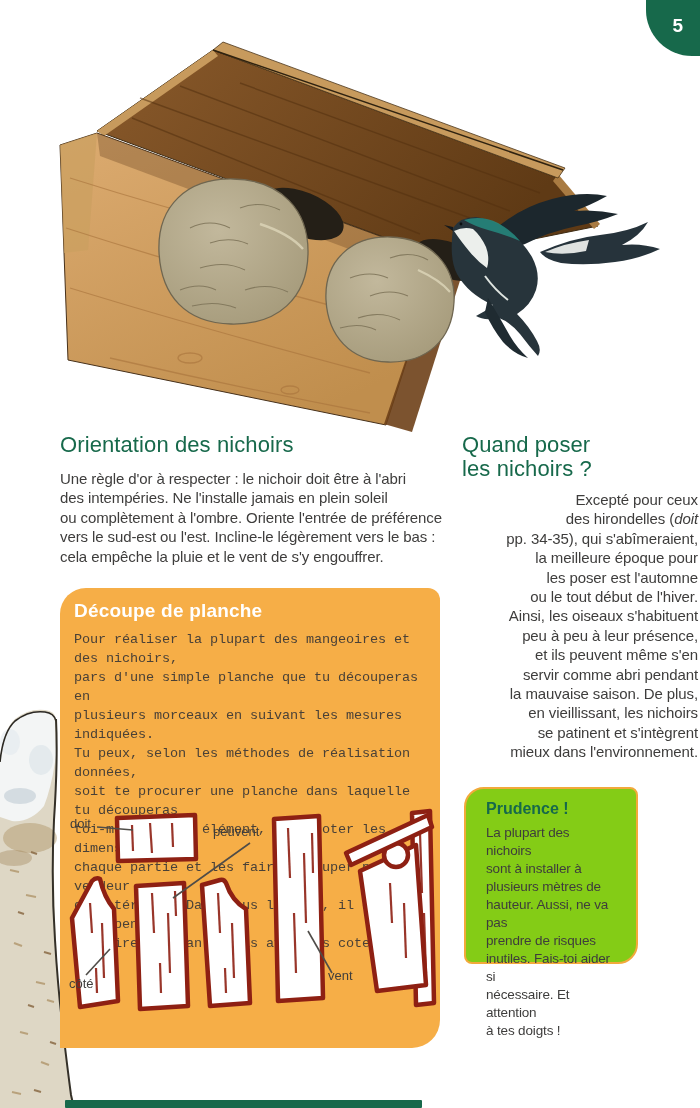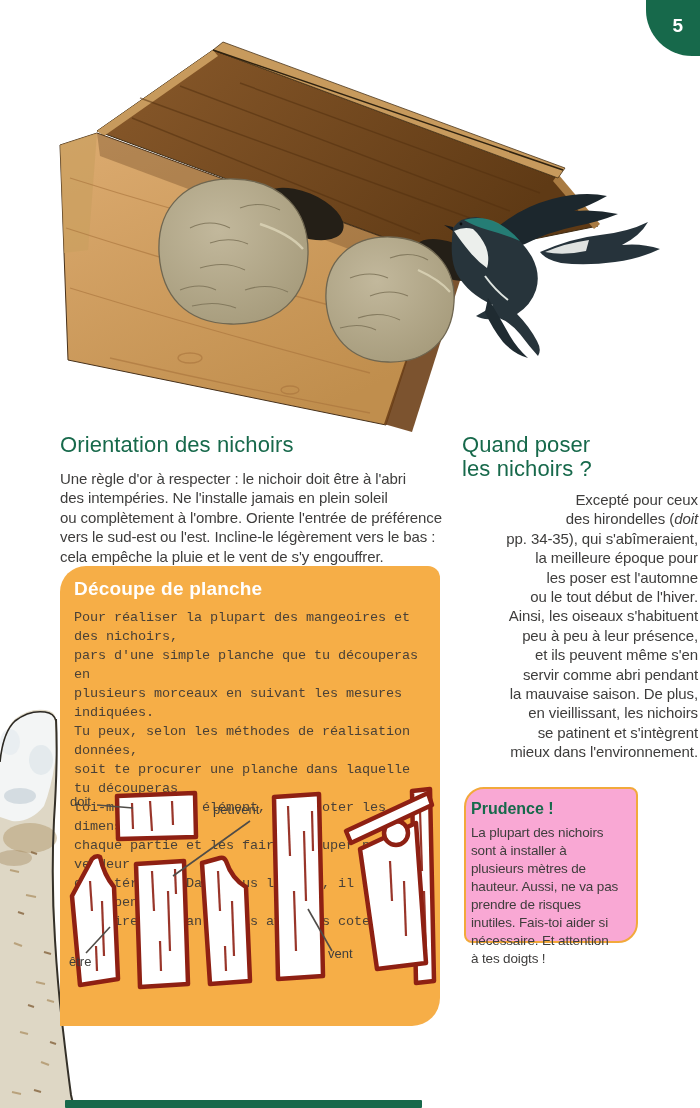--- a/index.html
+++ b/index.html
@@ -20,32 +20,32 @@
   .h-green{color:#17694b;font-weight:normal;font-size:22px;line-height:24px;letter-spacing:.1px;}
   .body-text{font-size:15px;line-height:19.4px;white-space:pre-line;letter-spacing:-0.1px;}
   .sec-orientation{left:60px;top:433px;width:402px;}
   .sec-orientation .body-text{margin-top:12px;}
   .sec-quand{left:462px;top:433px;width:236px;}
   .sec-quand .h-green{white-space:pre-line;}
   .sec-quand .body-text{margin-top:9px;text-align:right;}
   .italic{font-style:italic;}
   
   .decoupe-box{
-    left:60px;top:566px;width:380px;height:460px;background:#f6ae47;
+    left:60px;top:588px;width:380px;height:460px;background:#f6ae47;
     border-radius:26px 12px 28px 0;overflow:hidden;
   }
   .decoupe-title{position:absolute;left:14px;top:12px;color:#ffffff;font-weight:bold;font-size:19px;letter-spacing:.2px;}
   .decoupe-body{position:absolute;left:14px;top:42px;width:356px;font-size:13.5px;line-height:19px;white-space:pre-line;letter-spacing:-0.1px;color:#4a4137;font-family:Liberation Mono, monospace;}
   .diagram{position:absolute;left:0;top:205px;width:380px;height:252px;}
   .plank-label{position:absolute;font-size:13px;color:#3f3e3c;letter-spacing:0;}
   
   .prudence-box{
-    left:464px;top:787px;width:174px;height:156px;background:#f9a8d4;
+    left:464px;top:787px;width:174px;height:177px;background:#84cc16;
     border:2.5px solid #f2a93b;border-radius:20px 8px 20px 8px;box-sizing:border-box;
-    padding:11px 5px;
+    padding:11px 20px;
   }
   .prudence-title{color:#17694b;font-weight:bold;font-size:16px;margin-bottom:6px;}
   .prudence-body{font-size:13.5px;line-height:18px;white-space:pre-line;letter-spacing:-0.15px;}
   
   .footer-bar{left:65px;top:1100px;width:357px;height:8px;background:#17694b;border-radius:1px;}
   svg{display:block;}
 </style>
 </head>
 <body>
 
@@ -252,21 +252,21 @@
       <g stroke="#4f4c48" stroke-width="1.6">
         <path d="M 37,34 L 73,37"></path>
         <path d="M 190,50 L 113,105"></path>
         <path d="M 26,182 L 50,156"></path>
         <path d="M 248,138 L 272,180"></path>
       </g>
     </svg>
 
     <span class="plank-label" style="left:10px;top:228px">doit</span>
     <span class="plank-label" style="left:153px;top:236px">peuvent</span>
-    <span class="plank-label" style="left:9px;top:388px">être</span>
+    <span class="plank-label" style="left:9px;top:388px">côté</span>
     <span class="plank-label" style="left:268px;top:380px">vent</span>
   </div>
 
   <div class="abs prudence-box">
     <div class="prudence-title">Prudence !</div>
     <div class="prudence-body">La plupart des nichoirs
 sont à installer à
 plusieurs mètres de
 hauteur. Aussi, ne va pas
 prendre de risques

